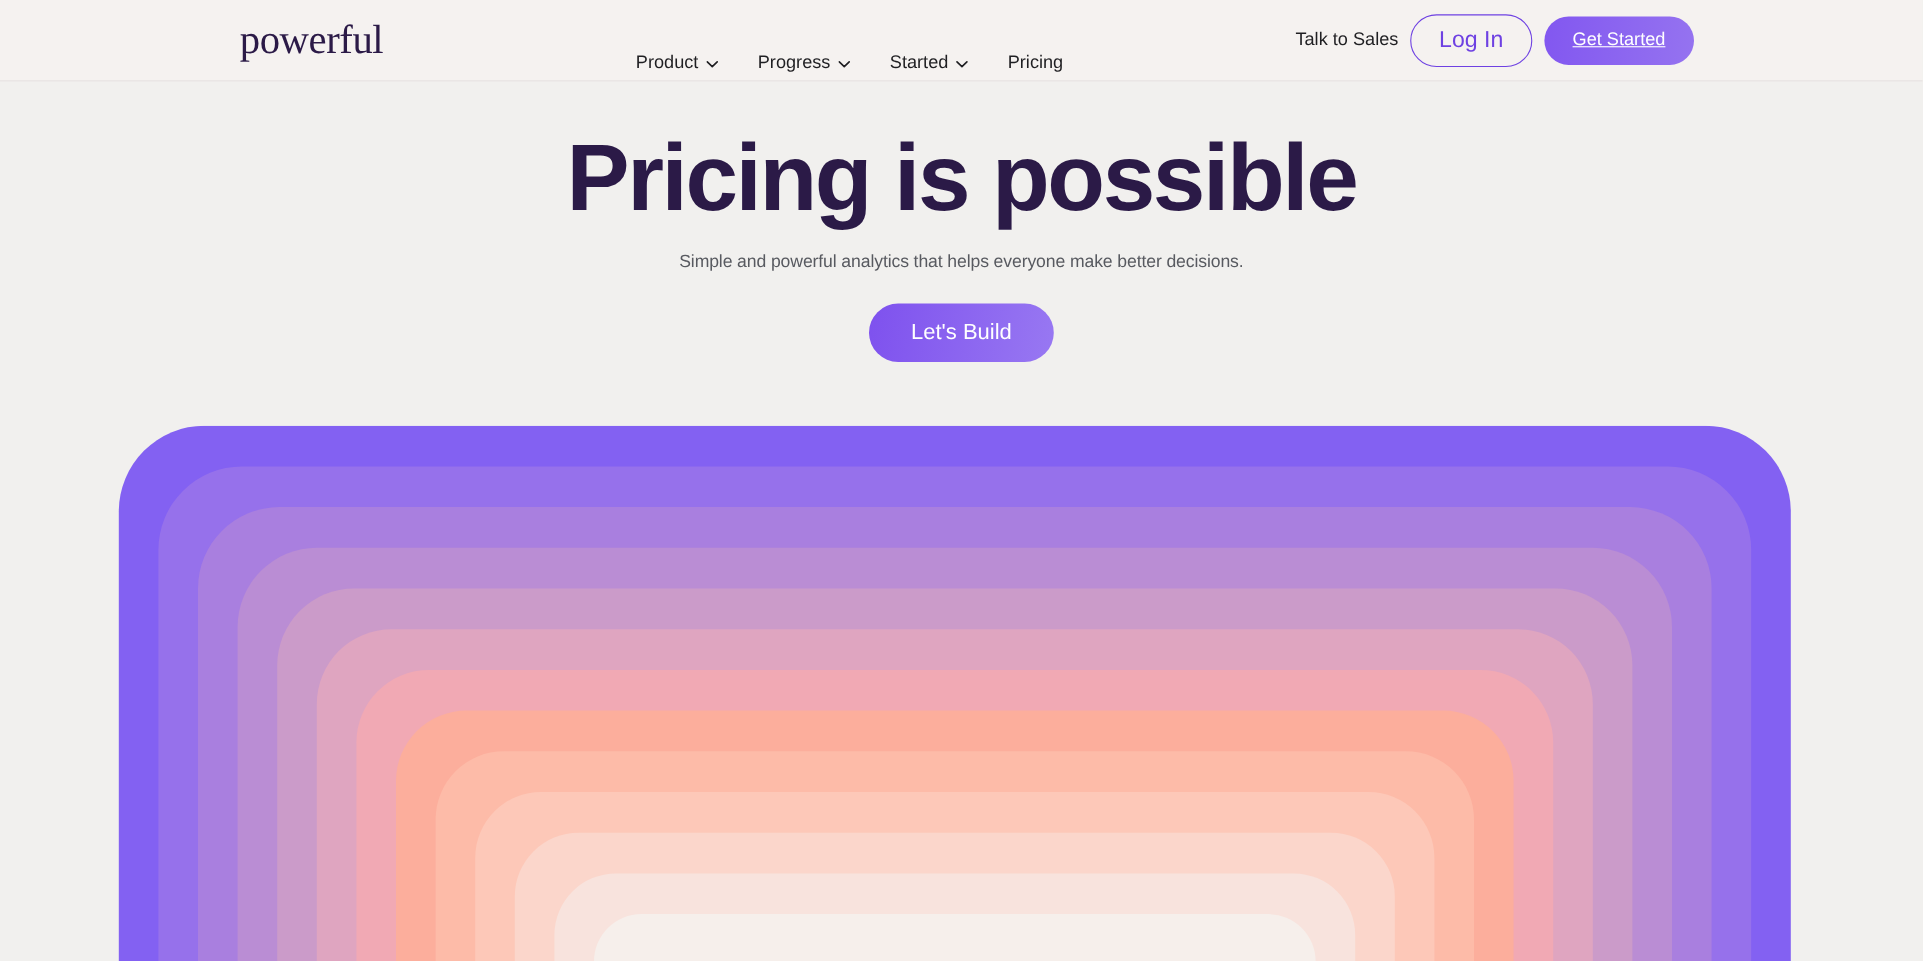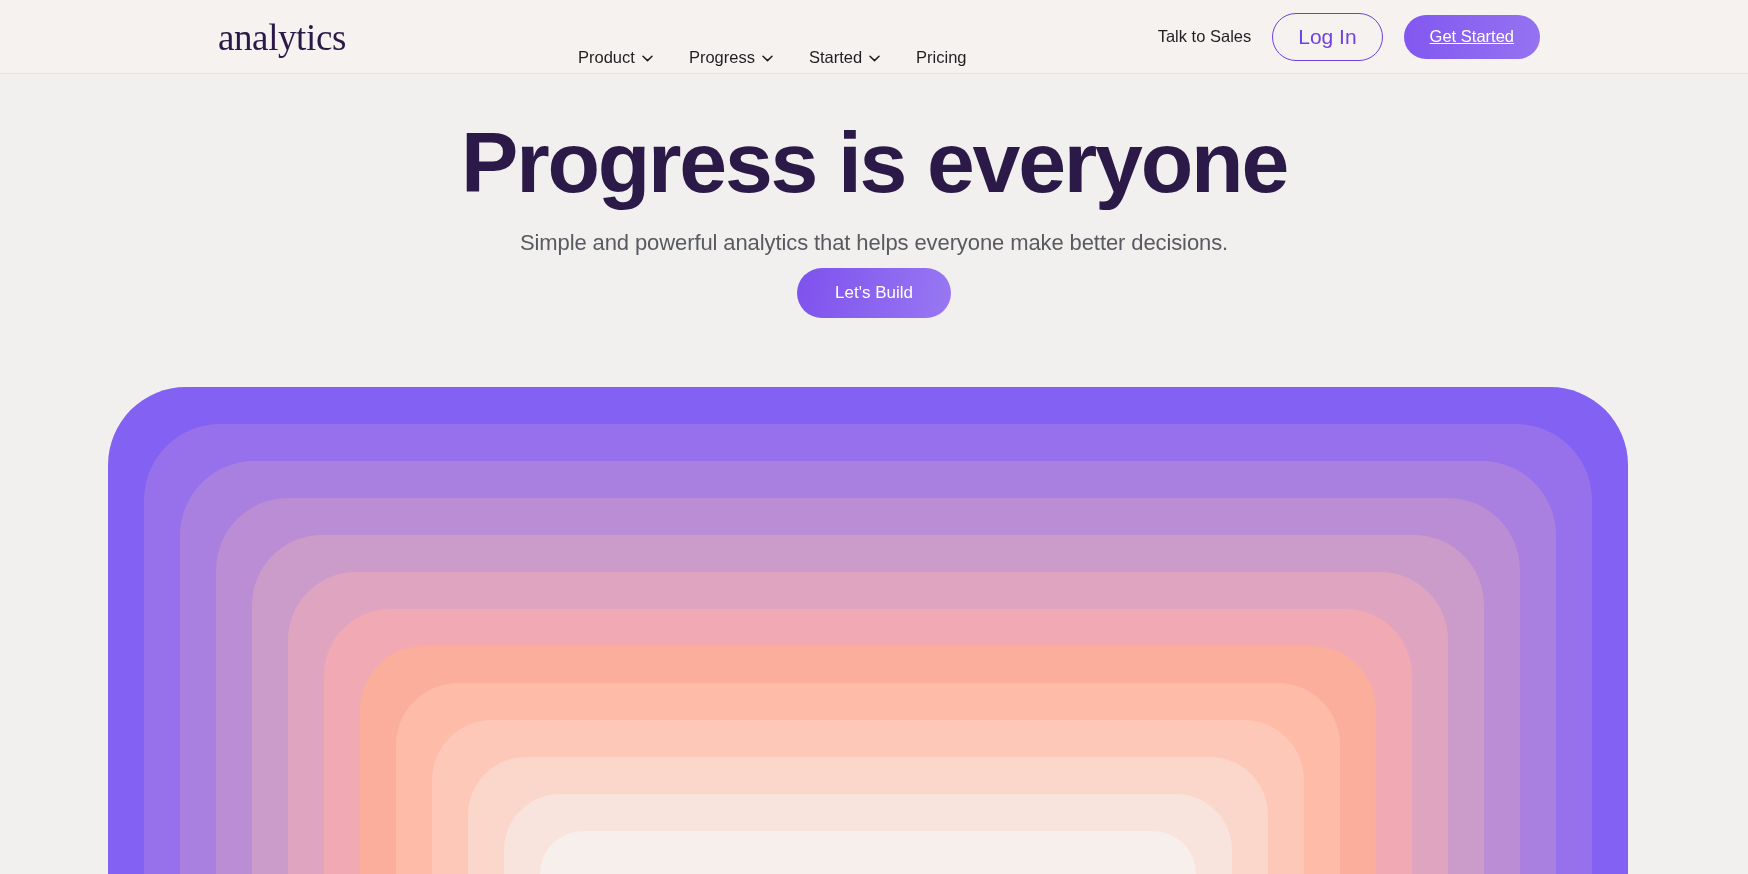--- a/index.html
+++ b/index.html
@@ -59,21 +59,21 @@
     top:1px;
   }
   .chev svg { display:block; }
   .nav-right {
     position:absolute;
     right:208px;
     top:50%;
     transform:translateY(-50%);
     display:flex;
     align-items:center;
-    gap:21px;
+    gap:11px;
   }
   .talk-sales {
     font-size:16.5px;
     color:#1F1F22;
     white-space:nowrap;
     cursor:pointer;
   }
   .btn-login {
     border:1.6px solid #6E41E2;
     color:#6E41E2;
@@ -105,31 +105,31 @@
   }
   .hero-title {
     font-size:86px;
     line-height:1.0;
     font-weight:bold;
     color:#2B1A47;
     letter-spacing:-2.2px;
   }
   .hero-sub {
     margin-top:25px;
-    font-size:22px;
+    font-size:16px;
     color:#585A60;
     letter-spacing:-0.1px;
   }
   .btn-build {
-    margin-top:12px;
+    margin-top:28px;
     border:none;
     color:#FFFFFF;
     background:linear-gradient(100deg,#7E51EE 0%,#9878F2 100%);
     border-radius:999px;
-    font-size:17px;
+    font-size:20px;
     padding:15px 38px;
     cursor:pointer;
     font-family:"Liberation Sans", sans-serif;
   }
 
   
   .bands-wrap {
     position:absolute;
     left:0; right:0;
     top:387px;
@@ -141,21 +141,21 @@
     bottom:0;
     border-top-left-radius:78px;
     border-top-right-radius:78px;
   }
 </style>
 </head>
 <body>
 
 <div class="header">
 
-  <div class="logo">analytics</div>
+  <div class="logo">powerful</div>
 
   <nav class="nav">
     <div class="nav-item">
       <span>Product</span>
       <span class="chev">
         <svg viewBox="0 0 11 7" width="11" height="7">
             <path d="M1 1.2L5.5 5.6L10 1.2" fill="none" stroke="#1F1F22" stroke-width="1.5" stroke-linecap="round" stroke-linejoin="round"></path>
           </svg>
       </span>
     </div>
@@ -181,21 +181,21 @@
   </nav>
 
   <div class="nav-right">
     <span class="talk-sales">Talk to Sales</span>
     <button class="btn-login">Log In</button>
     <button class="btn-getstarted">Get Started</button>
   </div>
 </div>
 
 <div class="hero">
-  <h1 class="hero-title">Progress is everyone</h1>
+  <h1 class="hero-title">Pricing is possible</h1>
   <p class="hero-sub">Simple and powerful analytics that helps everyone make better decisions.</p>
   <button class="btn-build">Let's Build</button>
 </div>
 
 <div class="bands-wrap" id="bands">
     <div class="band" style="left: 108px; right: 120px; top: 0px; background: rgb(131, 97, 242); border-top-left-radius: 78px; border-top-right-radius: 78px; z-index: 0;"></div>
     <div class="band" style="left: 144px; right: 156px; top: 37px; background: rgb(150, 113, 235); border-top-left-radius: 76px; border-top-right-radius: 76px; z-index: 1;"></div>
     <div class="band" style="left: 180px; right: 192px; top: 74px; background: rgb(169, 127, 223); border-top-left-radius: 74px; border-top-right-radius: 74px; z-index: 2;"></div>
     <div class="band" style="left: 216px; right: 228px; top: 111px; background: rgb(186, 141, 212); border-top-left-radius: 72px; border-top-right-radius: 72px; z-index: 3;"></div>
     <div class="band" style="left: 252px; right: 264px; top: 148px; background: rgb(203, 155, 201); border-top-left-radius: 70px; border-top-right-radius: 70px; z-index: 4;"></div>

